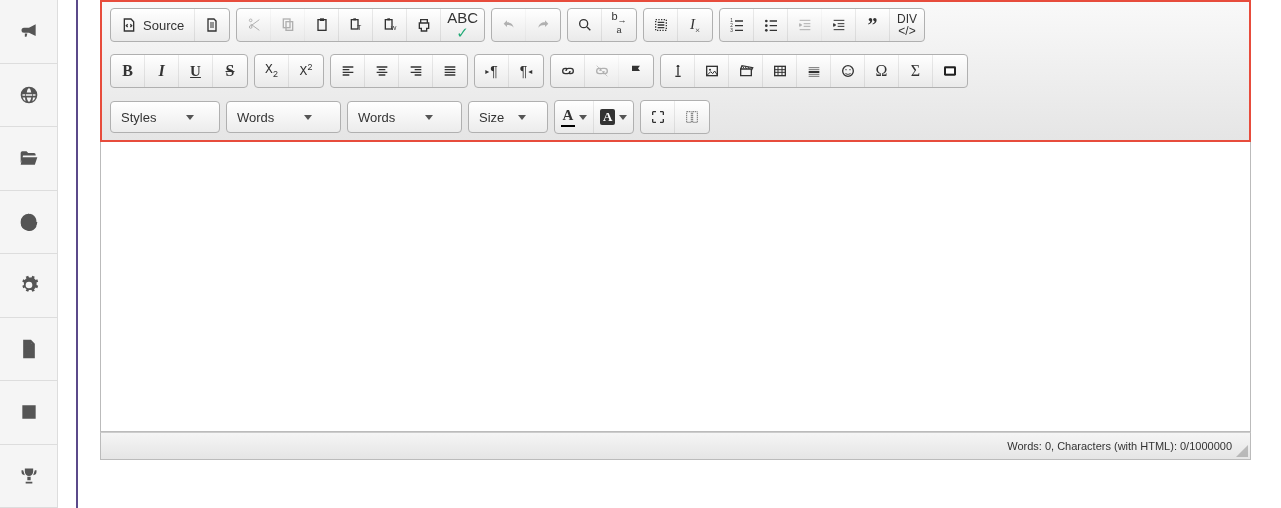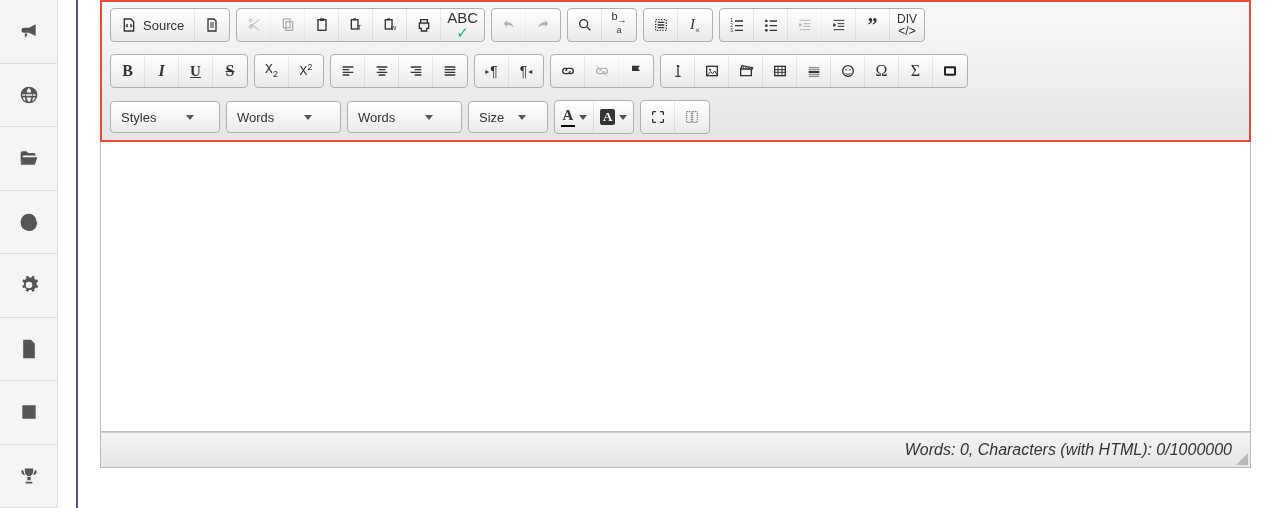--- a/index.html
+++ b/index.html
@@ -20,21 +20,21 @@
 .tbtn .lbl { color: #333; }
 .caret { width: 0; height: 0; border-left: 4px solid transparent; border-right: 4px solid transparent; border-top: 5px solid #555; margin-left: 4px; }
 .combo { display: inline-flex; align-items: center; height: 32px; border: 1px solid #b0b0b0; border-radius: 4px; background: linear-gradient(#fff, #ececec); padding: 0 10px; cursor: pointer; color: #333; gap: 30px; }
 .combo .caret { margin-left: 0; }
 .glyph-A { font-family: Georgia, serif; font-weight: bold; font-size: 15px; }
 .colorbar { width: 14px; height: 2px; background: #000; margin-top: 1px; }
 .txtcolor { display: flex; flex-direction: column; align-items: center; }
 .bgA { background: #333; color: #fff; padding: 0 3px; border-radius: 2px; font-weight: bold; font-family: Georgia, serif; }
 .row-break { flex-basis: 100%; height: 0; }
 .content-area { border: 1px solid #bbb; border-top: none; height: 290px; background: #fff; }
-.status-bar { border: 1px solid #bbb; border-top: 1px solid #ccc; background: linear-gradient(#f5f5f5, #e5e5e5); height: 36px; display: flex; align-items: center; justify-content: flex-end; padding: 0 18px 0 10px; color: #333; font-size: 16px; position: relative; font-style: italic; }
+.status-bar { border: 1px solid #bbb; border-top: 1px solid #ccc; background: linear-gradient(#f5f5f5, #e5e5e5); height: 28px; display: flex; align-items: center; justify-content: flex-end; padding: 0 18px 0 10px; color: #333; font-size: 11px; position: relative; }
 .resize-grip { position: absolute; right: 2px; bottom: 2px; width: 0; height: 0; border-left: 12px solid transparent; border-bottom: 12px solid #999; opacity: .6; }
 .tbtn b { font-family: Georgia, serif; font-size: 16px; }
 .tbtn i.it { font-family: Georgia, serif; font-size: 16px; font-style: italic; font-weight: bold; }
 .tbtn .ul { font-family: Georgia, serif; font-size: 15px; font-weight: bold; text-decoration: underline; }
 .tbtn .st { font-family: Georgia, serif; font-size: 16px; font-weight: bold; text-decoration: line-through; }
 .tbtn .sub { font-family: Liberation Mono, monospace; font-size: 13px; }
 .tbtn .sub sub, .tbtn .sub sup { font-size: 9px; }
 .pil { font-family: Arial; font-size: 14px; display: inline-flex; align-items: center; gap: 1px; }
 .small-tri { font-size: 8px; }
 </style>

